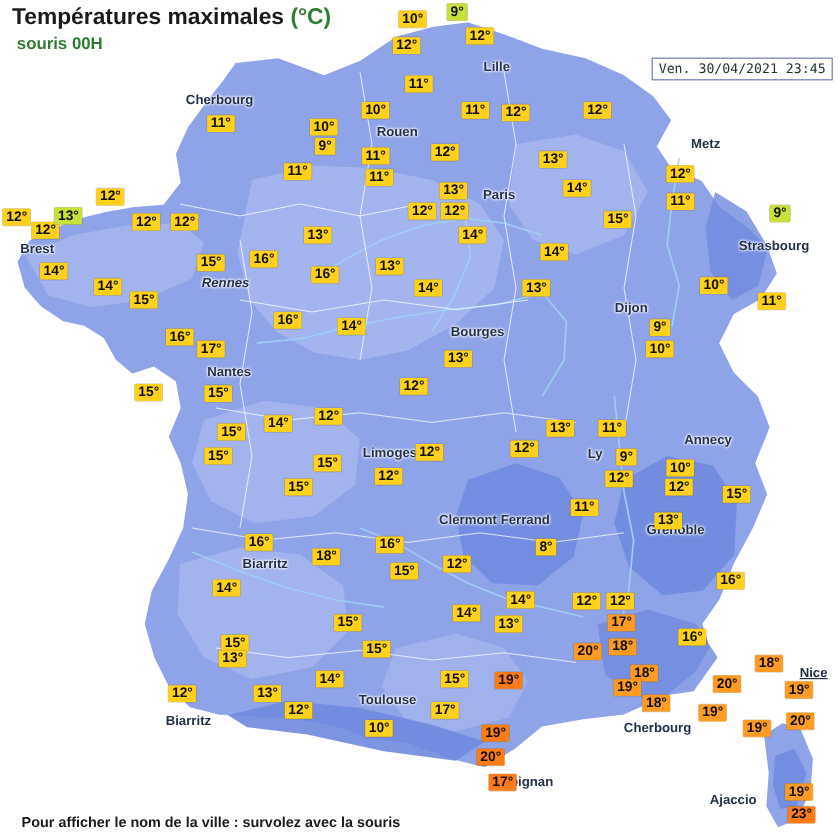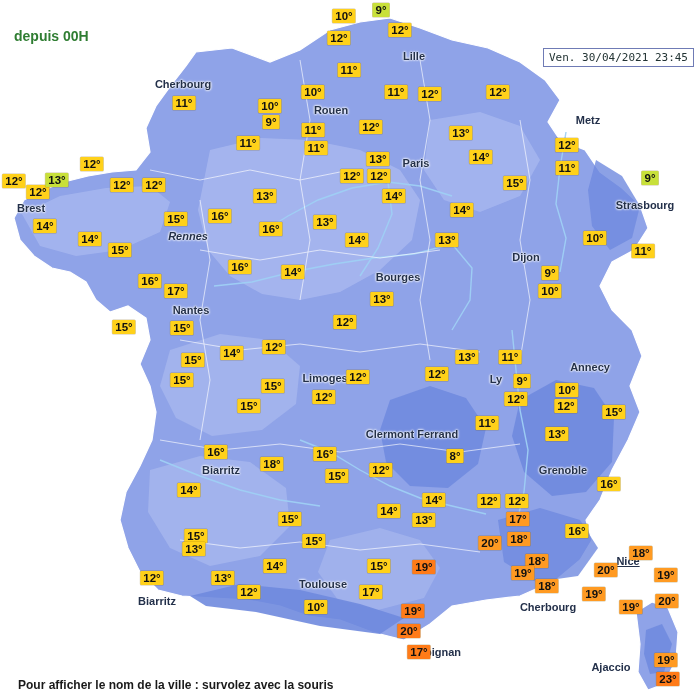--- a/index.html
+++ b/index.html
@@ -190,45 +190,49 @@
         <path d="M160,440 L220,450 L280,444 L340,452 L400,444 L460,452 L520,444"></path>
         <path d="M180,540 L240,548 L300,542 L360,550 L420,544 L480,552"></path>
         <path d="M300,60 L310,120 L300,180 L310,240 L300,300"></path>
         <path d="M420,60 L430,120 L420,180 L430,240 L420,300 L430,360"></path>
         <path d="M520,120 L530,180 L520,240 L530,300 L520,360"></path>
         <path d="M200,200 L210,260 L200,320 L210,380 L200,440"></path>
       </g>
     </svg>
   </div>
 
-  <div class="subtitle">depuis 00H</div>
+  <div class="title">
+    <span>Températures maximales</span>
+    <span class="unit">(°C)</span>
+  </div>
+  <div class="subtitle">souris 00H</div>
   <div class="datebox">Ven. 30/04/2021 23:45</div>
 
   <div id="cities-layer">
       <div class="city" style="left: 183px; top: 84px;">Cherbourg</div>
       <div class="city" style="left: 414px; top: 56px;">Lille</div>
       <div class="city" style="left: 331px; top: 110px;">Rouen</div>
       <div class="city" style="left: 416px; top: 163px;">Paris</div>
       <div class="city" style="left: 570px; top: 120px; padding-left: 36px;">Metz</div>
       <div class="city" style="left: 645px; top: 205px;">Strasbourg</div>
       <div class="city" style="left: 31px; top: 208px;">Brest</div>
       <div class="city" style="left: 188px; top: 236px; font-style: italic;">Rennes</div>
       <div class="city" style="left: 398px; top: 277px;">Bourges</div>
       <div class="city" style="left: 526px; top: 257px;">Dijon</div>
       <div class="city" style="left: 191px; top: 310px;">Nantes</div>
       <div class="city" style="left: 325px; top: 378px;">Limoges</div>
       <div class="city" style="left: 496px; top: 379px;">Ly</div>
       <div class="city" style="left: 590px; top: 367px;">Annecy</div>
       <div class="city" style="left: 412px; top: 434px;">Clermont Ferrand</div>
-      <div class="city" style="left: 563px; top: 470px; text-align: right;">Grenoble</div>
+      <div class="city" style="left: 563px; top: 442px; text-align: right;">Grenoble</div>
       <div class="city" style="left: 221px; top: 470px;">Biarritz</div>
       <div class="city" style="left: 323px; top: 584px;">Toulouse</div>
       <div class="city" style="left: 152px; top: 601px; padding-left: 10px;">Biarritz</div>
       <div class="city" style="left: 548px; top: 607px;">Cherbourg</div>
-      <div class="city" style="left: 628px; top: 561px; text-decoration: underline;">Nice</div>
+      <div class="city" style="left: 678px; top: 561px; text-decoration: underline;">Nice</div>
       <div class="city" style="left: 611px; top: 667px;">Ajaccio</div>
       <div class="city" style="left: 443px; top: 652px;">pignan</div>
     </div>
   <div id="readings-layer">
       <div class="chip c-yellow" style="left: 344px; top: 16px;">10°</div>
       <div class="chip c-green" style="left: 381px; top: 10px;">9°</div>
       <div class="chip c-yellow" style="left: 400px; top: 30px;">12°</div>
       <div class="chip c-yellow" style="left: 339px; top: 38px;">12°</div>
       <div class="chip c-yellow" style="left: 349px; top: 70px;">11°</div>
       <div class="chip c-yellow" style="left: 396px; top: 92px;">11°</div>

